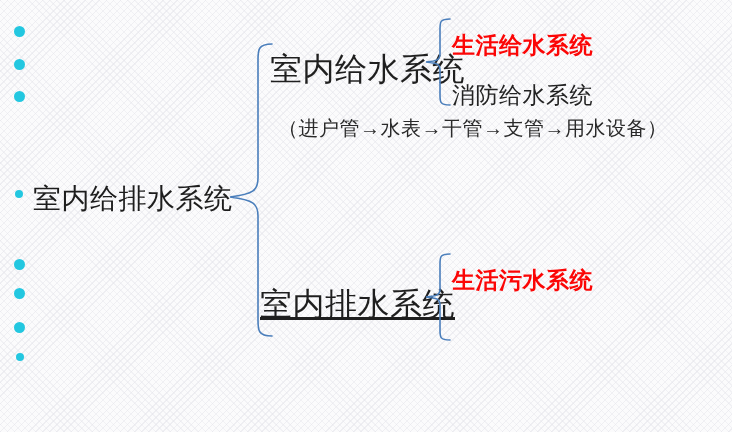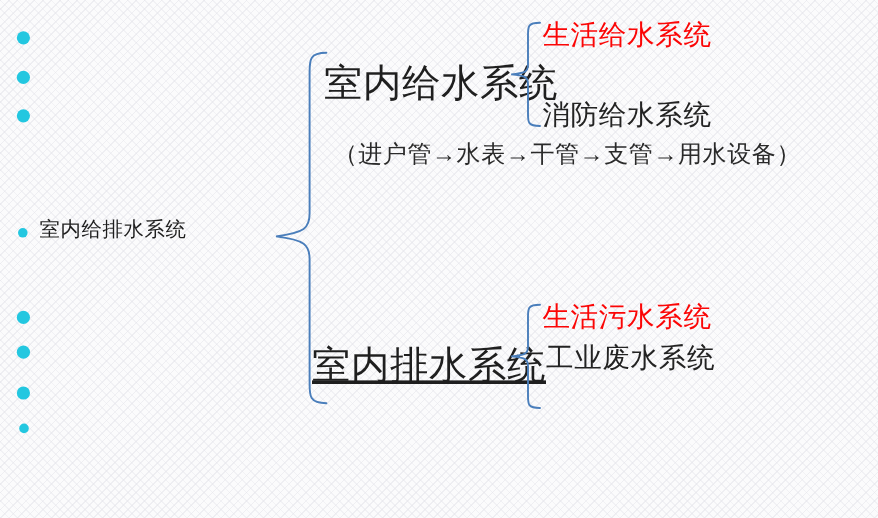--- a/index.html
+++ b/index.html
@@ -31,35 +31,36 @@
   }
 
   .node-text {
     position: absolute;
     white-space: nowrap;
     color: #2b2b2b;
     font-family: "Liberation Serif", "DejaVu Serif", serif;
     letter-spacing: 0.5px;
   }
   .lvl1 {
-    font-size: 17px;
+    font-size: 28px;
     color: #1d1d1d;
     font-family: Liberation Mono, monospace;
   }
   .lvl2 {
     font-size: 32px;
     color: #1f1f1f;
   }
   .lvl3 {
     font-size: 23px;
     color: #232323;
   }
   .highlight {
     color: #fb0606;
-    font-weight: normal;
+    font-weight: bold;
+    margin-top: 16px;
   }
   .flow {
     font-size: 20px;
     color: #2a2a2a;
   }
 
   .brace {
     position: absolute;
     pointer-events: none;
   }
@@ -114,16 +115,15 @@
     <path d="M 26 3
              C 16 3, 16 6, 16 13
              L 16 38
              C 16 44, 13 45, 2 46
              C 13 47, 16 48, 16 54
              L 16 79
              C 16 86, 16 89, 26 89" fill="none" stroke="#4a7ebb" stroke-width="1.6" stroke-linecap="round"></path>
   </svg>
 
   <div class="node-text lvl3 highlight" style="left:452px; top:249px;">生活污水系统</div>
-  <div class="node-text lvl3" style="left:455px; top:283px;">工业废水系统</div>
 
 
 </div>
 
 </body></html>

